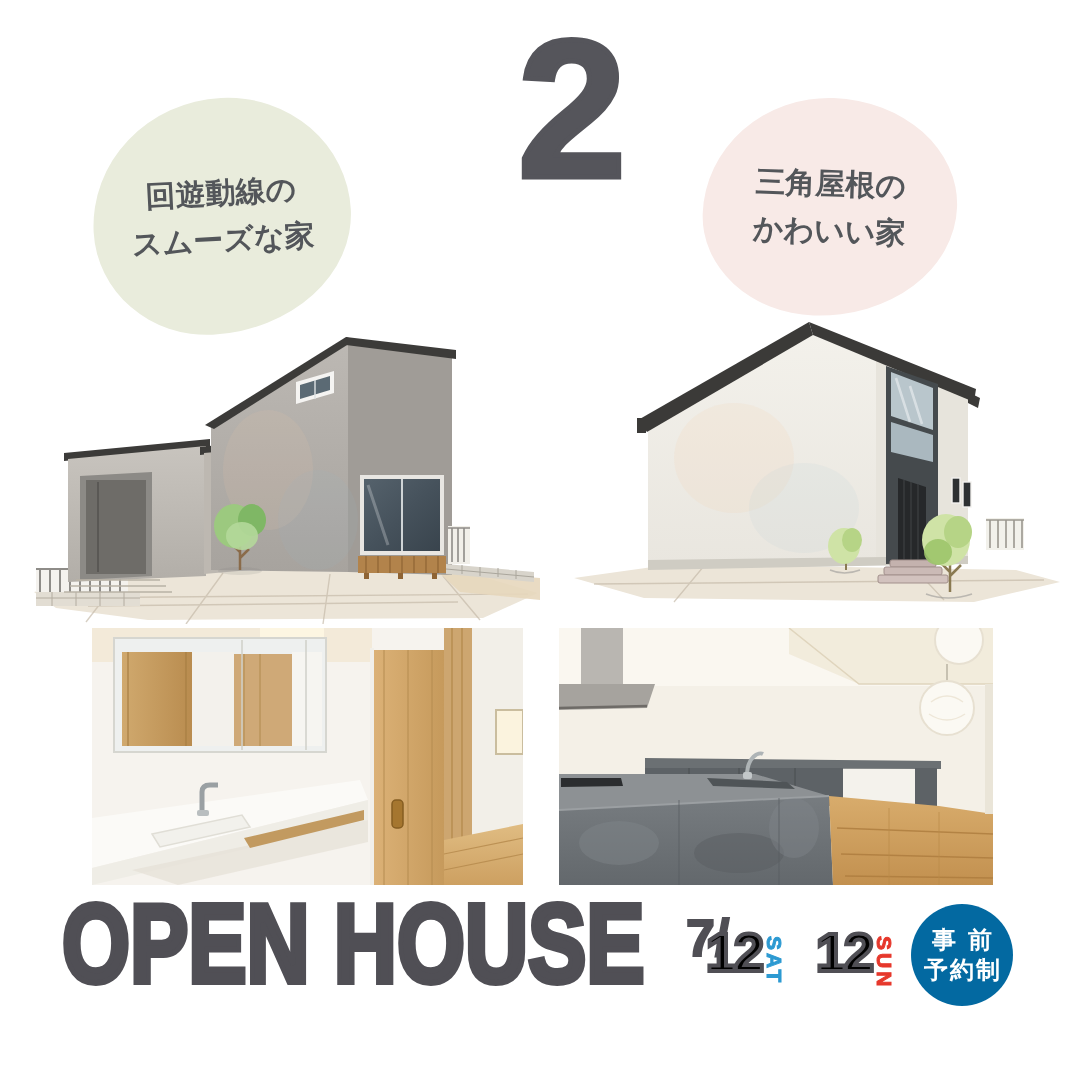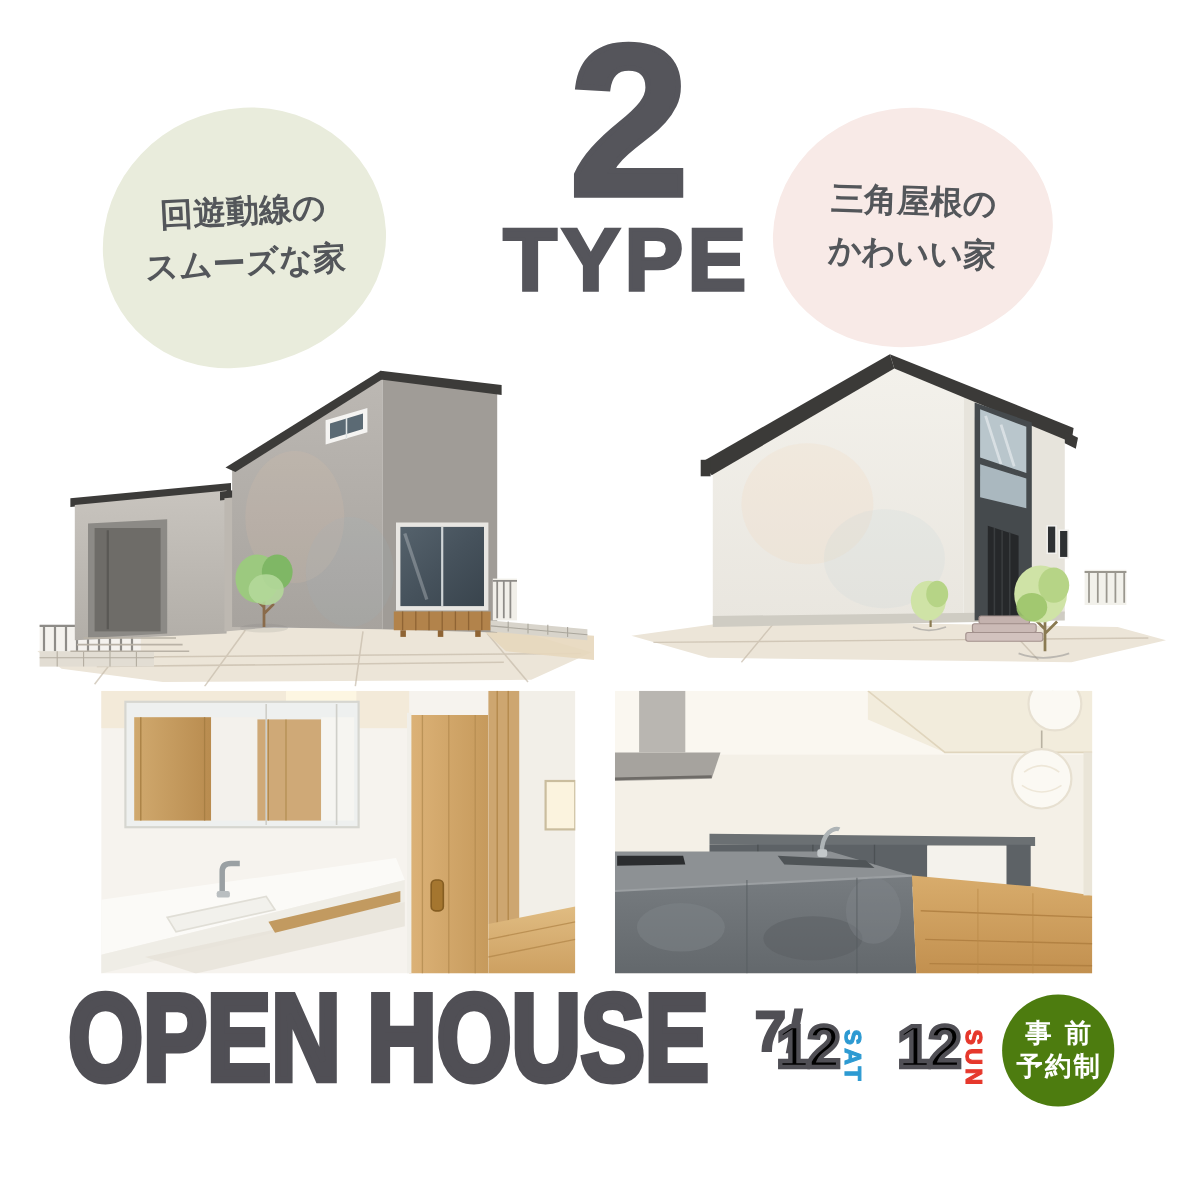--- a/index.html
+++ b/index.html
@@ -40,32 +40,31 @@
   .day1{left:706px;top:930px;}
   .day2{left:816px;top:930px;}
   .day-number{font-size:54px;font-weight:900;color:#000000;line-height:0.82;
               -webkit-text-stroke:4px #504f55;letter-spacing:-2px;display:inline-block;}
   .weekday{writing-mode:vertical-rl;text-orientation:mixed;font-size:21px;font-weight:900;
            letter-spacing:3px;line-height:1;display:inline-block;vertical-align:top;
            margin-top:6px;margin-left:2px;}
   .wd-sat{color:#2d9ad2;-webkit-text-stroke:1px #2d9ad2;}
   .wd-sun{color:#e6382c;-webkit-text-stroke:1px #e6382c;}
   .reserve-badge{left:911px;top:904px;width:102px;height:102px;border-radius:50%;
-                 background:#4d7c0f;color:#ffffff;display:flex;flex-direction:column;
+                 background:#0369a1;color:#ffffff;display:flex;flex-direction:column;
                  justify-content:center;text-align:center;font-weight:700;font-size:24px;
                  line-height:30px;}
   .reserve-line1{letter-spacing:12px;text-indent:12px;}
   .reserve-line2{letter-spacing:2px;text-indent:2px;}
 </style>
 </head>
 <body>
 
 <div class="abs headline">
   <div class="big-number">2</div>
-  <div class="type-word">TYPE</div>
 </div>
 
 <div class="abs blob blob-left">
   <div>回遊動線の</div>
   <div>スムーズな家</div>
 </div>
 <div class="abs blob blob-right">
   <div>三角屋根の</div>
   <div>かわいい家</div>
 </div>

